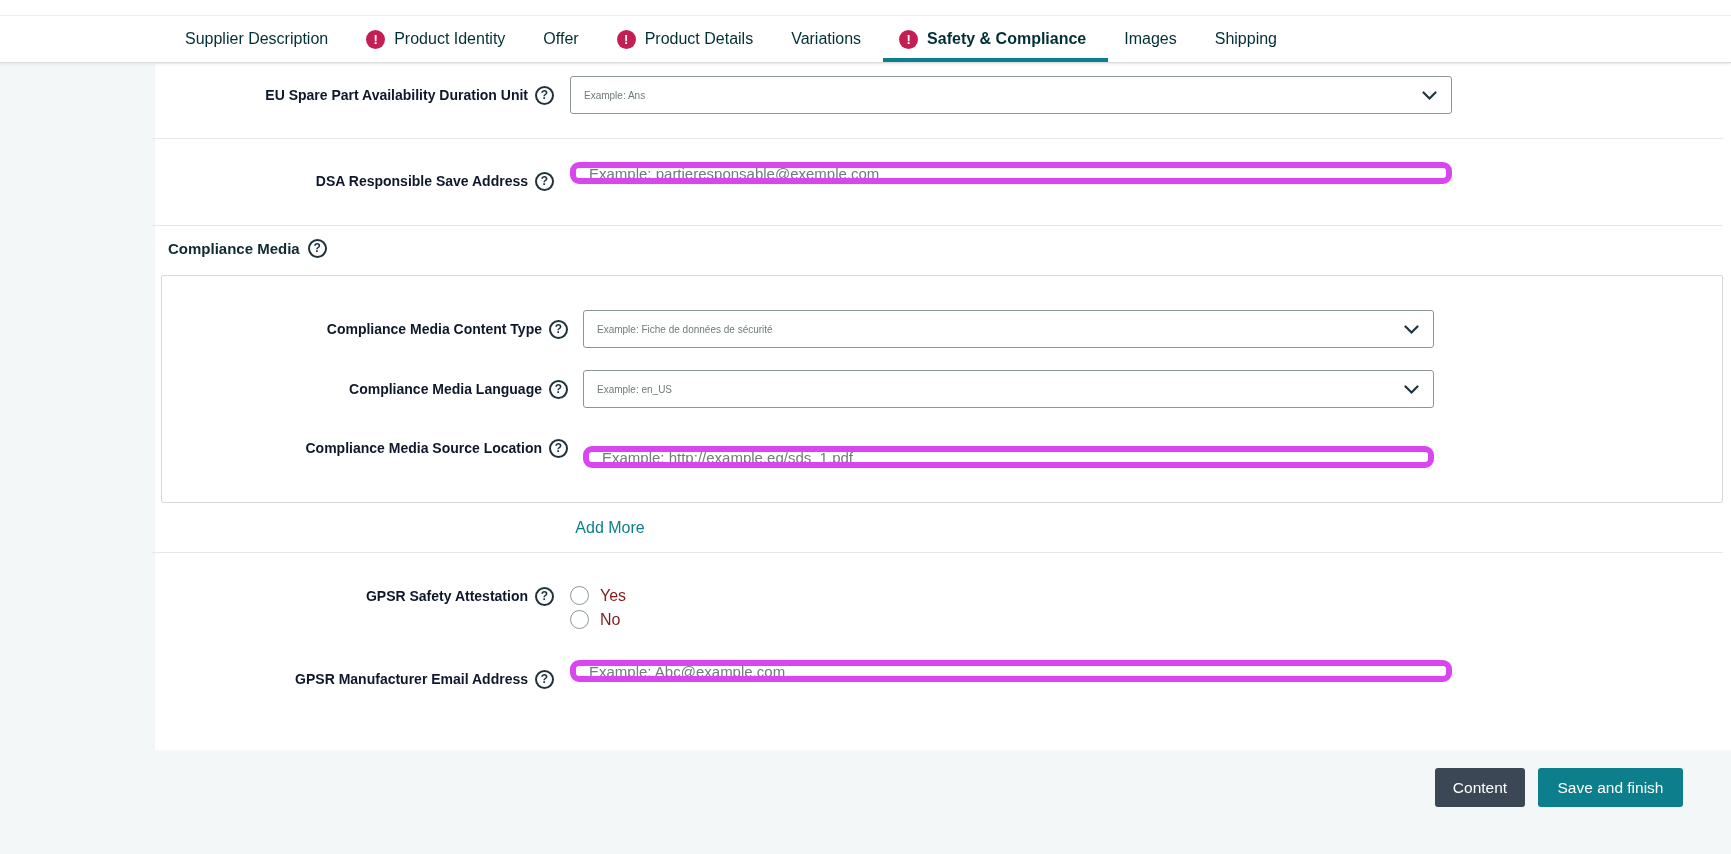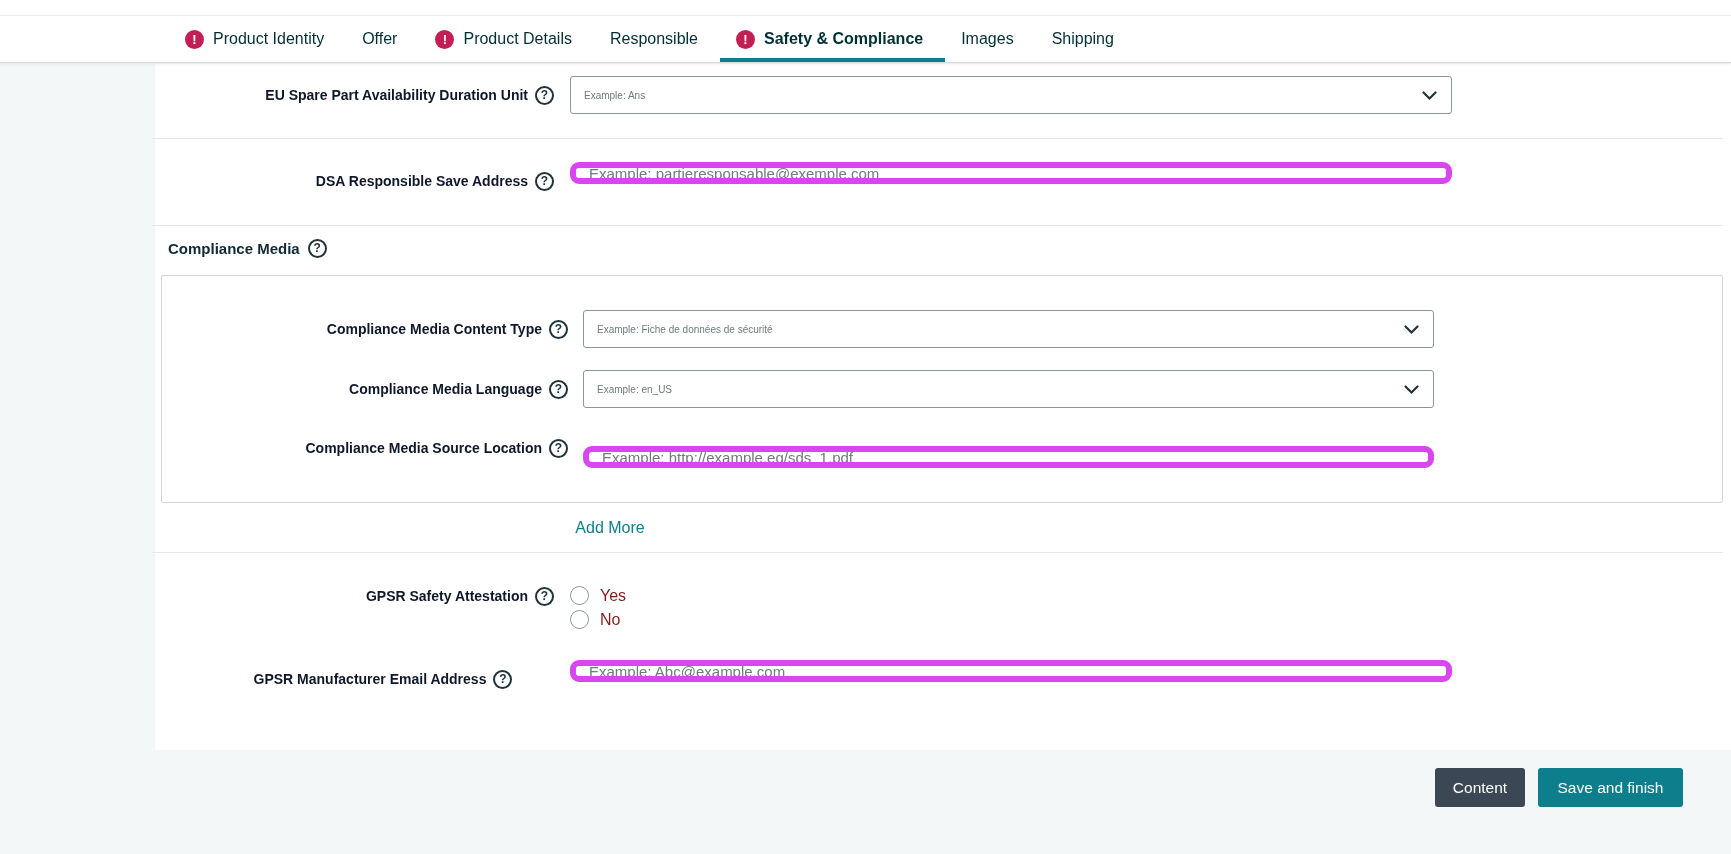--- a/index.html
+++ b/index.html
@@ -102,32 +102,35 @@
 </style>
 </head>
 <body>
 
 <div class="content-bg"></div>
 
 <div class="tabbar">
   <div class="hairline"></div>
   <div class="tabs">
     <div class="tab">
+      <span>Supplier Description</span>
+    </div>
+    <div class="tab">
       <span class="err-badge">!</span>
       <span>Product Identity</span>
     </div>
     <div class="tab">
       <span>Offer</span>
     </div>
     <div class="tab">
       <span class="err-badge">!</span>
       <span>Product Details</span>
     </div>
     <div class="tab">
-      <span>Responsible</span>
+      <span>Variations</span>
     </div>
     <div class="tab active">
       <span class="err-badge">!</span>
       <span>Safety &amp; Compliance</span>
       <span class="underline"></span>
     </div>
     <div class="tab">
       <span>Images</span>
     </div>
     <div class="tab">
@@ -210,20 +213,20 @@
   <div class="radio-row">
     <span class="radio-circle"></span>
     <span class="rlbl">Yes</span>
   </div>
   <div class="radio-row">
     <span class="radio-circle"></span>
     <span class="rlbl">No</span>
   </div>
 </div>
 
-<div class="label-box" style="left:196px; top:660px; width:374px;justify-content:center;">
+<div class="label-box" style="left:180px; top:660px; width:374px;">
   <span class="lbl">GPSR Manufacturer Email Address</span>
   <span class="help-icon">?</span>
 </div>
 <input class="textinput" style="left: 570px; top: 660px; width: 882px;" placeholder="Example: Abc@example.com">
 
 <button class="btn btn-cancel">Content</button>
 <button class="btn btn-save">Save and finish</button>
 
 </body></html>

